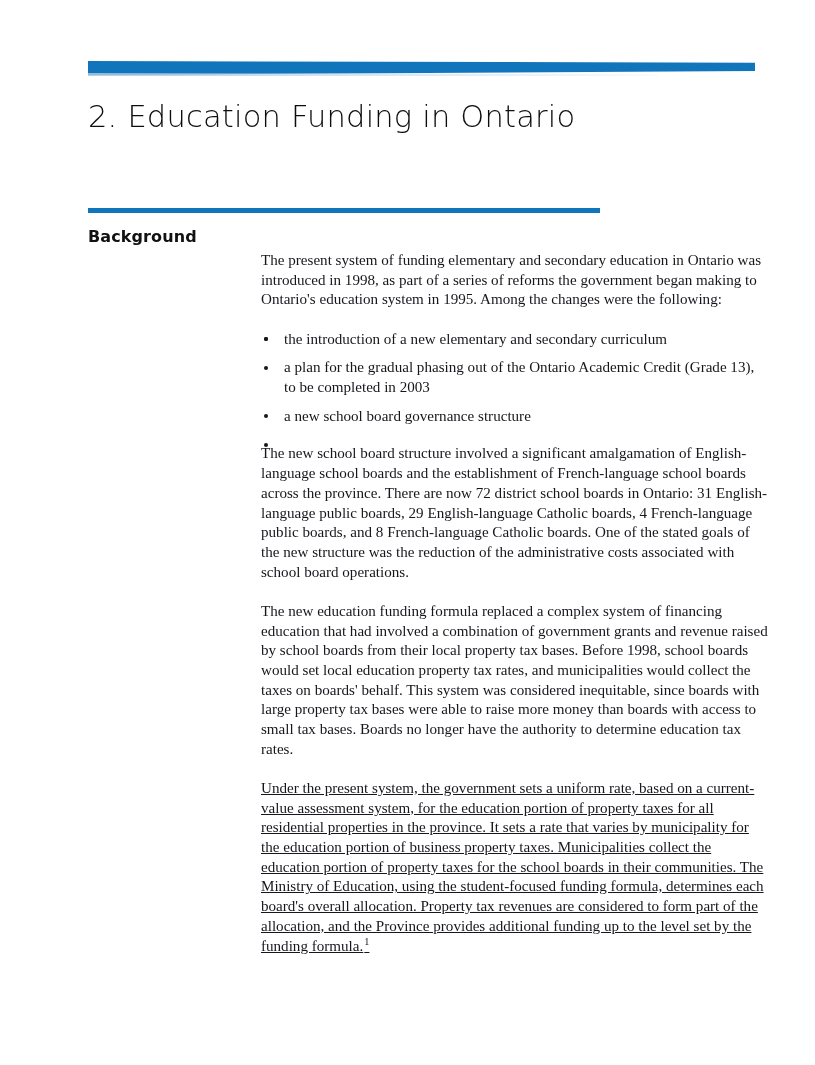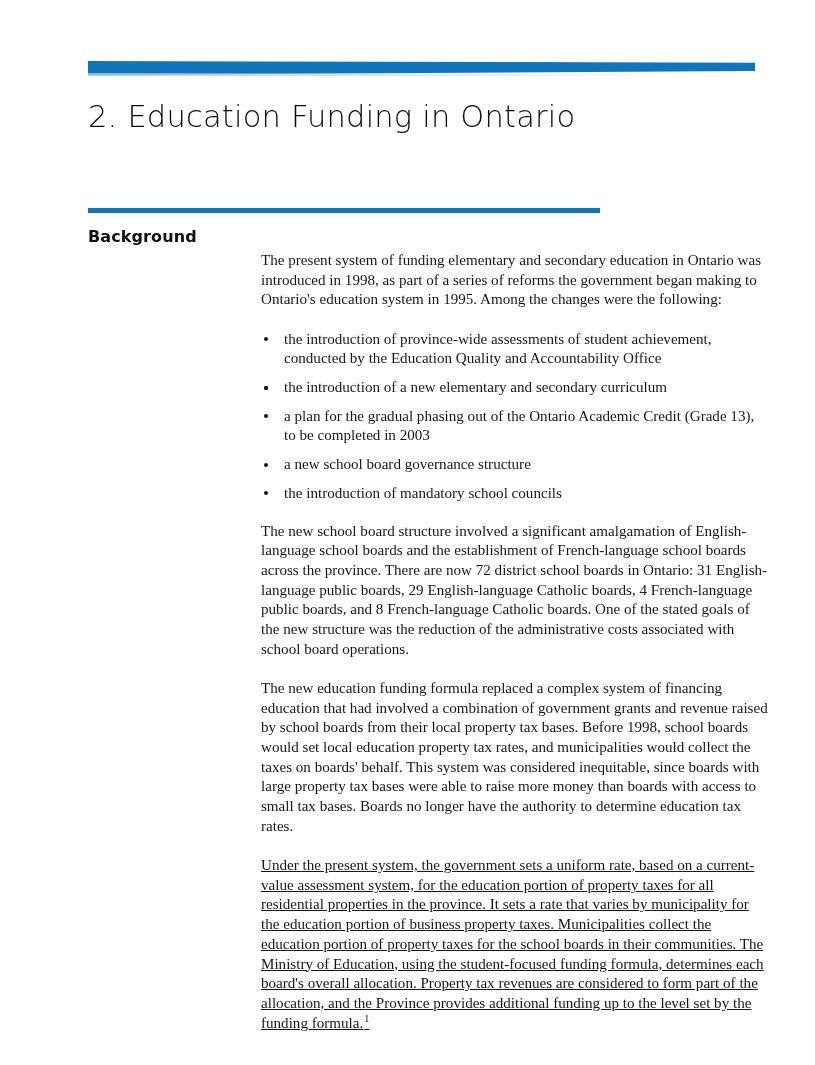--- a/index.html
+++ b/index.html
@@ -164,40 +164,35 @@
 
   <div class="section-heading">Background</div>
 
   <div class="body-col">
 
     <p class="para">The present system of funding elementary and secondary education in Ontario was introduced in 1998, as part of a series of reforms the government began making to Ontario's education system in 1995. Among the changes were the following:</p>
 
     <ul class="bullets">
       <li>
         <span class="dot"></span>
-        <span>the introduction of province-wide assessments of student achievement, conducted by the Education Quality and Accountability Office</span>
-      </li>
-      <li>
-        <span class="dot"></span>
       </li>
       <li>
         <span class="dot"></span>
         <span>the introduction of a new elementary and secondary curriculum</span>
       </li>
       <li>
         <span class="dot"></span>
         <span>a plan for the gradual phasing out of the Ontario Academic Credit (Grade 13), to be completed in 2003</span>
       </li>
       <li>
         <span class="dot"></span>
         <span>a new school board governance structure</span>
       </li>
       <li>
         <span class="dot"></span>
-        <span>the introduction of mandatory school councils</span>
       </li>
     </ul>
 
     <p class="para">The new school board structure involved a significant amalgamation of English-language school boards and the establishment of French-language school boards across the province. There are now 72 district school boards in Ontario: 31 English-language public boards, 29 English-language Catholic boards, 4 French-language public boards, and 8 French-language Catholic boards. One of the stated goals of the new structure was the reduction of the administrative costs associated with school board operations.</p>
 
     <p class="para">The new education funding formula replaced a complex system of financing education that had involved a combination of government grants and revenue raised by school boards from their local property tax bases. Before 1998, school boards would set local education property tax rates, and municipalities would collect the taxes on boards' behalf. This system was considered inequitable, since boards with large property tax bases were able to raise more money than boards with access to small tax bases. Boards no longer have the authority to determine education tax rates.</p>
 
     <p class="para"><span>Under the present system, the government sets a uniform rate, based on a current-value assessment system, for the education portion of property taxes for all residential properties in the province. It sets a rate that varies by municipality for the education portion of business property taxes. Municipalities collect the education portion of property taxes for the school boards in their communities. The Ministry of Education, using the student-focused funding formula, determines each board's overall allocation. Property tax revenues are considered to form part of the allocation, and the Province provides additional funding up to the level set by the funding formula.</span><sup class="fn">1</sup></p>
 
   </div>

